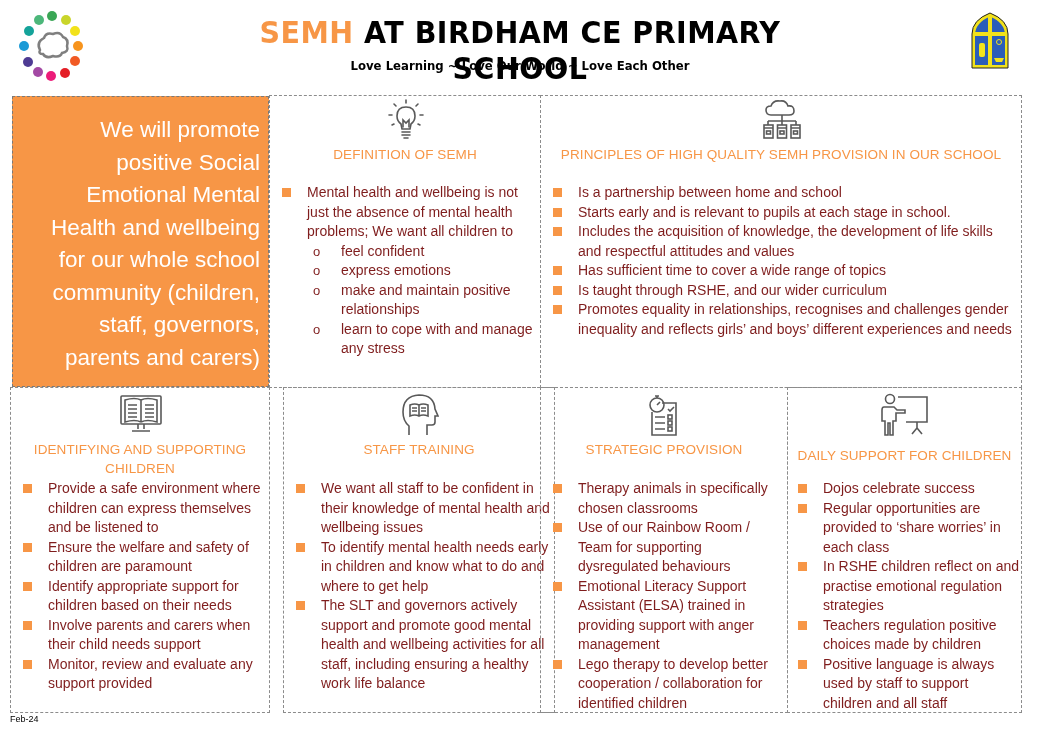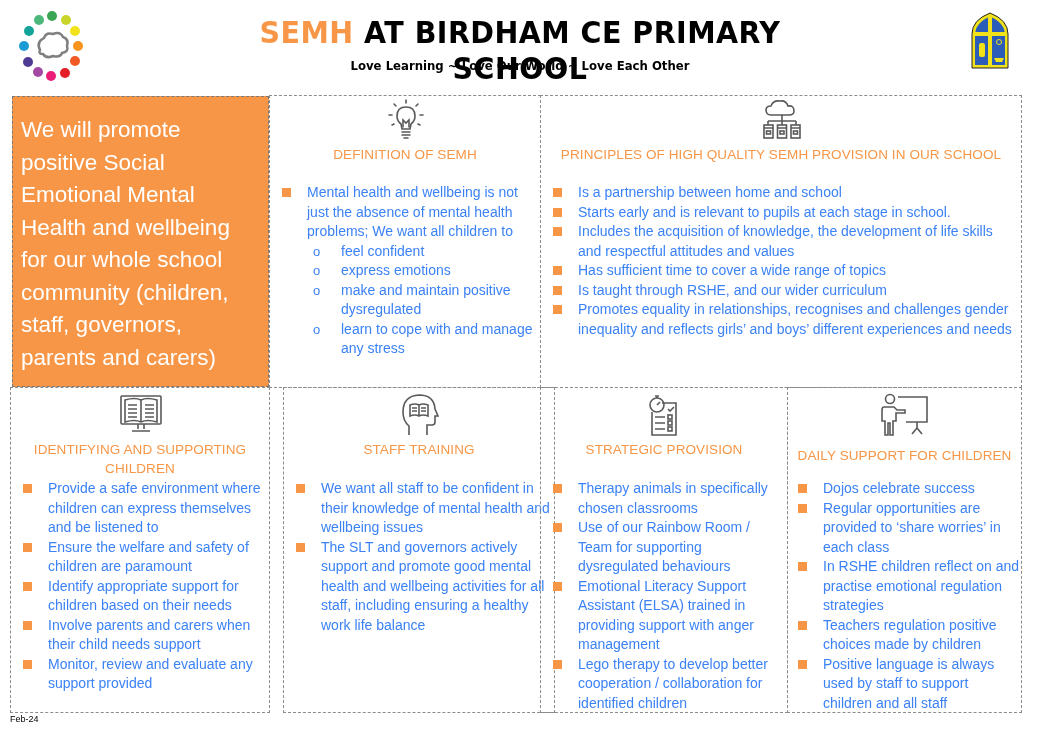--- a/index.html
+++ b/index.html
@@ -13,27 +13,27 @@
            font-family: "DejaVu Sans", sans-serif; font-weight: bold; font-size: 31px;
            letter-spacing: 0.5px; transform: scaleX(0.92); transform-origin: center; color: #000; }
   .title .accent { color: #f79646; }
   .subtitle { position: absolute; left: 180px; top: 58px; width: 680px; text-align: center;
               font-family: "DejaVu Sans", sans-serif; font-weight: bold; font-size: 13px; color: #000;
               transform: scaleX(0.9); transform-origin: center; }
 
   .cell { position: absolute; border: 1px dashed #8c8c8c; }
   .promo { position: absolute; left: 12px; top: 96px; width: 257px; height: 291px; background: #f79646;
            border: 1px dashed #7a7a7a; color: #fff; font-family: "Liberation Sans", sans-serif;
-           font-size: 22.5px; line-height: 32.5px; text-align: left; padding: 17px 8px 0 8px; }
+           font-size: 22.5px; line-height: 32.5px; text-align: right; padding: 17px 8px 0 8px; }
 
   .icon { position: absolute; }
   .heading { position: absolute; left: 0; right: 0; text-align: center; color: #f79646;
              font-size: 13.5px; line-height: 19px; letter-spacing: 0.1px; }
 
-  ul.bullets { position: absolute; list-style: none; font-size: 14px; line-height: 19.5px; color: #3b82f6; }
+  ul.bullets { position: absolute; list-style: none; font-size: 14px; line-height: 19.5px; color: #7f1d1d; }
   ul.bullets > li { position: relative; padding-left: 25px; }
   ul.bullets > li::before { content: ""; position: absolute; left: 0; top: 5px; width: 9px; height: 9px; background: #f79646; }
   ul.sub { list-style: none; margin-left: 4px; }
   ul.sub > li { position: relative; padding-left: 30px; }
   ul.sub > li::before { content: "o"; position: absolute; left: 2px; top: 0; font-size: 13px; }
 
   .footer { position: absolute; left: 10px; top: 714px; font-size: 9px; color: #000; }
 </style>
 </head>
 <body>
@@ -84,21 +84,21 @@
       <path d="M20 1 v3 M8 5 l2 2 M32 5 l-2 2 M3 16 h3 M34 16 h3 M6 26 l2 -1 M34 26 l-2 -1"></path>
     </svg>
   </div>
   <div class="heading" style="top:49px;">DEFINITION OF SEMH</div>
   <ul class="bullets" style="left:12px; top:87px; width:256px;">
     <li>
       <span>Mental health and wellbeing is not just the absence of mental health problems; We want all children to</span>
       <ul class="sub">
         <li>feel confident</li>
         <li>express emotions</li>
-        <li>make and maintain positive dysregulated</li>
+        <li>make and maintain positive relationships</li>
         <li>learn to cope with and manage any stress</li>
       </ul>
     </li>
   </ul>
 </div>
 
 <div class="cell" style="left:540px; top:95px; width:482px; height:293px;">
   <div class="icon" style="left:221px; top:3px;">
     <svg width="40" height="42" viewBox="0 0 40 42" fill="none" stroke="#595959" stroke-width="1.6">
       <path d="M9 16 q-5 0 -5 -5 q0 -4 5 -4 q2 -6 9 -5 q6 -1 8 5 q6 -1 6 5 q0 4 -5 4 z"></path>
@@ -146,20 +146,21 @@
   <div class="icon" style="left:117px; top:5px;">
     <svg width="38" height="44" viewBox="0 0 38 44" fill="none" stroke="#595959" stroke-width="1.6">
       <path d="M8 42 v-9 q-6 -5 -6 -14 q0 -16 16 -17 q15 0 16 14 l3 7 h-3 v6 q0 3 -3 3 h-5 v10"></path>
       <path d="M18 12 q-4 -2 -9 0 v11 q5 -2 9 0 q4 -2 9 0 v-11 q-5 -2 -9 0 v11"></path>
       <path d="M11 15 h5 M11 18 h5 M20 15 h5 M20 18 h5"></path>
     </svg>
   </div>
   <div class="heading" style="top:52px;">STAFF TRAINING</div>
   <ul class="bullets" style="left:12px; top:91px; width:256px;">
     <li>We want all staff to be confident in their knowledge of mental health and wellbeing issues</li>
+    <li>To identify mental health needs early in children and know what to do and where to get help</li>
     <li>The SLT and governors actively support and promote good mental health and wellbeing activities for all staff, including ensuring a healthy work life balance</li>
   </ul>
 </div>
 
 <div class="cell" style="left:540px; top:387px; width:248px; height:326px;">
   <div class="icon" style="left:106px; top:5px;">
     <svg width="34" height="44" viewBox="0 0 34 44" fill="none" stroke="#595959" stroke-width="1.6">
       <circle cx="10" cy="12" r="7"></circle>
       <path d="M8 3 h4 M10 3 v2 M10 12 l3 -3"></path>
       <path d="M15 10 h14 v32 h-24 v-23"></path>

